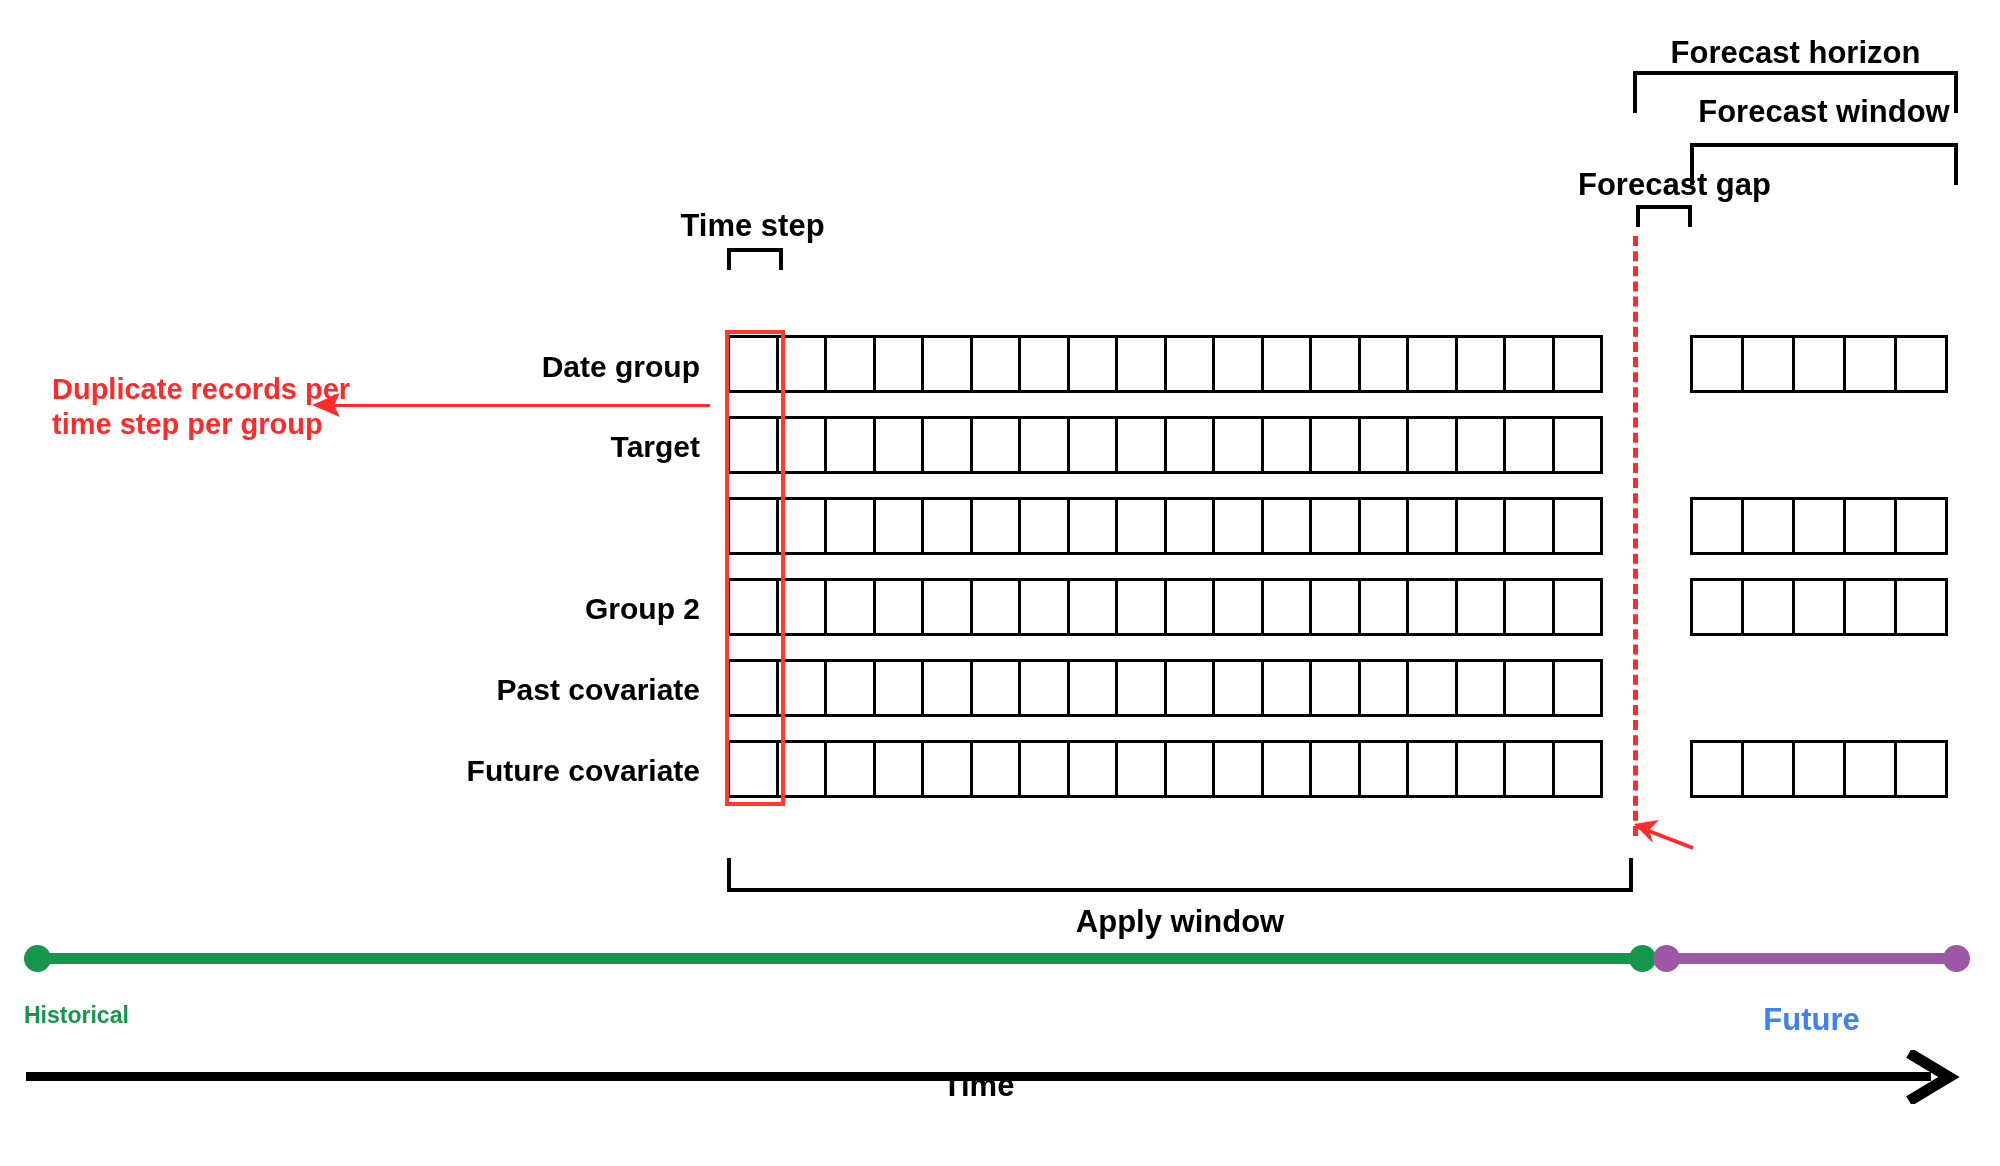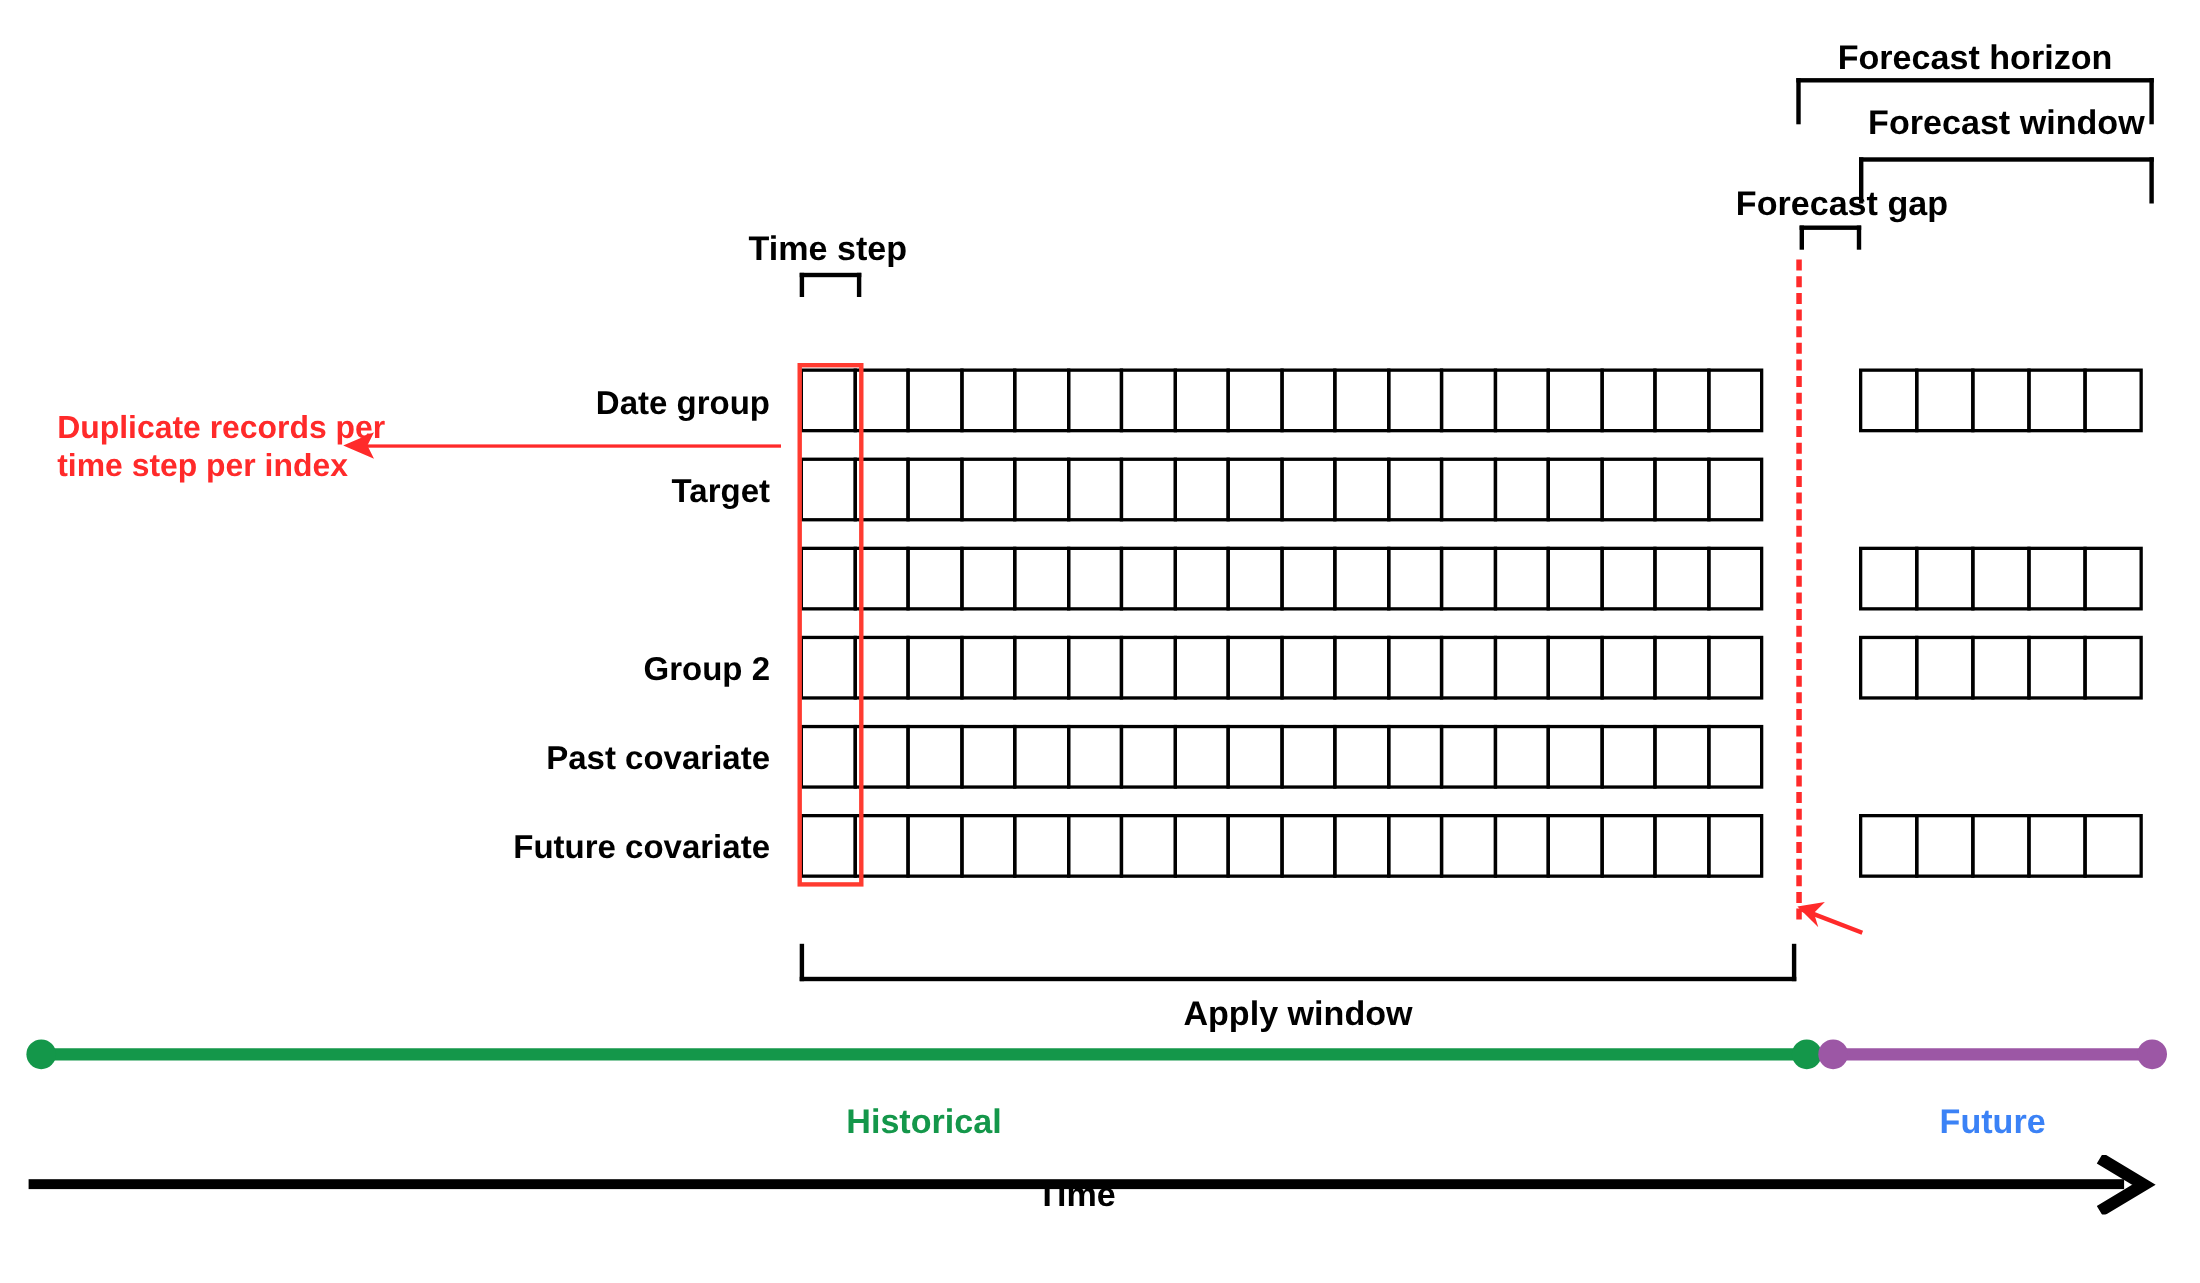--- a/index.html
+++ b/index.html
@@ -128,21 +128,21 @@
 
   <div class="lbl" style="left:1578px; top:167px; width:190px; text-align:center; font-size:31px;">Forecast gap</div>
   <div class="bracket" style="left:1636px; top:205px; width:56px; height:22px;"></div>
 
   <div class="lbl" style="left:665px; top:208px; width:175px; text-align:center; font-size:31px;">Time step</div>
   <div class="bracket" style="left:727px; top:248px; width:56px; height:22px;"></div>
 
   <div class="cutoff" style="left:1633px; top:236px; height:600px;"></div>
 
   <div class="lbl lbl-red" style="left:52px; top:372px; font-size:29px;">Duplicate records per</div>
-  <div class="lbl lbl-red" style="left:52px; top:407px; font-size:29px;">time step per index</div>
+  <div class="lbl lbl-red" style="left:52px; top:407px; font-size:29px;">time step per group</div>
   <div class="red-arrow-line" style="left:325px; top:404px; width:385px;"></div>
   <svg style="position:absolute; left:310px; top:388px;" width="32" height="34" viewBox="0 0 32 34">
     <path d="M2 17 L30 5 L24 17 L30 29 Z" fill="#ff2a2a"></path>
   </svg>
 
   <div class="row-label" style="left:300px; top:350px; width:400px;">Date group</div>
   <div class="row-label" style="left:300px; top:430px; width:400px;">Target</div>
   <div class="row-label" style="left:300px; top:592px; width:400px;">Group 2</div>
   <div class="row-label" style="left:300px; top:754px; width:400px;">Future covariate</div>
   <div class="row-label" style="left:300px; top:673px; width:400px;">Past covariate</div>
@@ -310,21 +310,21 @@
   <div class="lbl" style="left:727px; top:904px; width:906px; text-align:center; font-size:31px;">Apply window</div>
 
   <div class="tl-seg" style="left:38px; top:953px; width:1616px; height:11px; background:#14974a;"></div>
   <div class="tl-dot" style="left:24px; top:945px; width:27px; height:27px; background:#14974a;"></div>
   <div class="tl-dot" style="left:1629px; top:945px; width:27px; height:27px; background:#14974a;"></div>
 
   <div class="tl-seg" style="left:1662px; top:953px; width:295px; height:11px; background:#9c57a5;"></div>
   <div class="tl-dot" style="left:1653px; top:945px; width:27px; height:27px; background:#9c57a5;"></div>
   <div class="tl-dot" style="left:1943px; top:945px; width:27px; height:27px; background:#9c57a5;"></div>
 
-  <div class="lbl lbl-green" style="left:24px; top:1002px; width:1632px; text-align:center; font-size:31px;">Historical</div>
+  <div class="lbl lbl-green" style="left:24px; top:1002px; width:1632px; font-size:23px;">Historical</div>
   <div class="lbl lbl-purple" style="left:1653px; top:1002px; width:317px; text-align:center; font-size:31px;">Future</div>
 
   <div class="axis-line" style="left:26px; top:1072px; width:1905px;"></div>
   <svg style="position:absolute; left:1905px; top:1050px;" width="62" height="54" viewBox="0 0 62 54">
     <path d="M4 3 L44 27 L4 51" stroke="#000" stroke-width="11" fill="none" stroke-linejoin="miter" stroke-linecap="butt"></path>
   </svg>
   <div class="lbl" style="left:26px; top:1068px; width:1905px; text-align:center; font-size:31px;">Time</div>
 
 </div>
 

